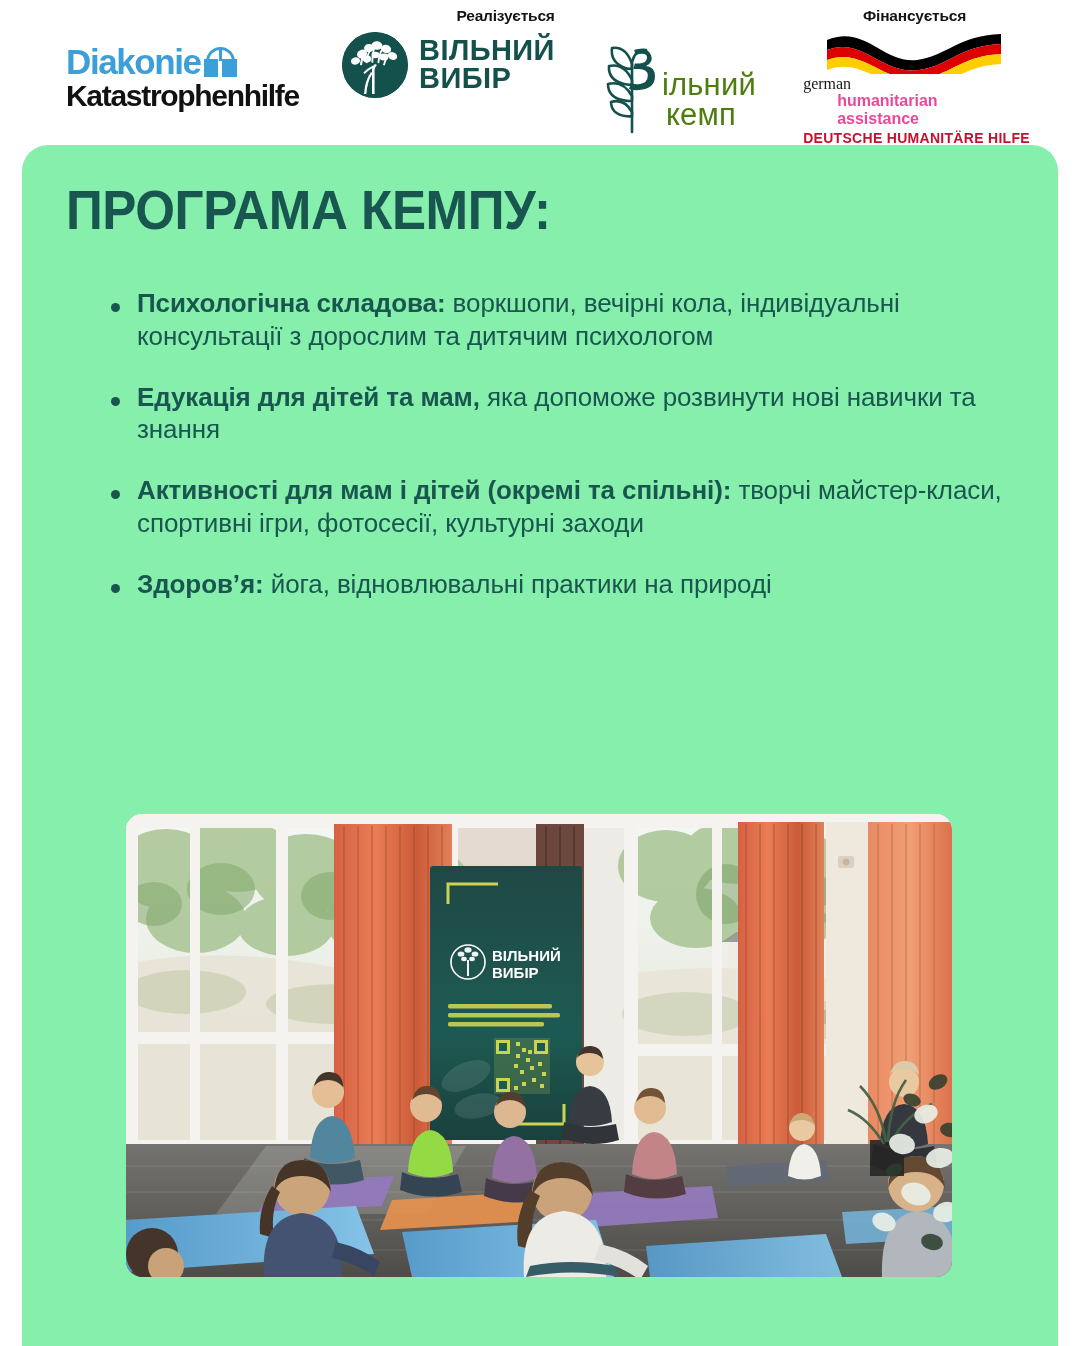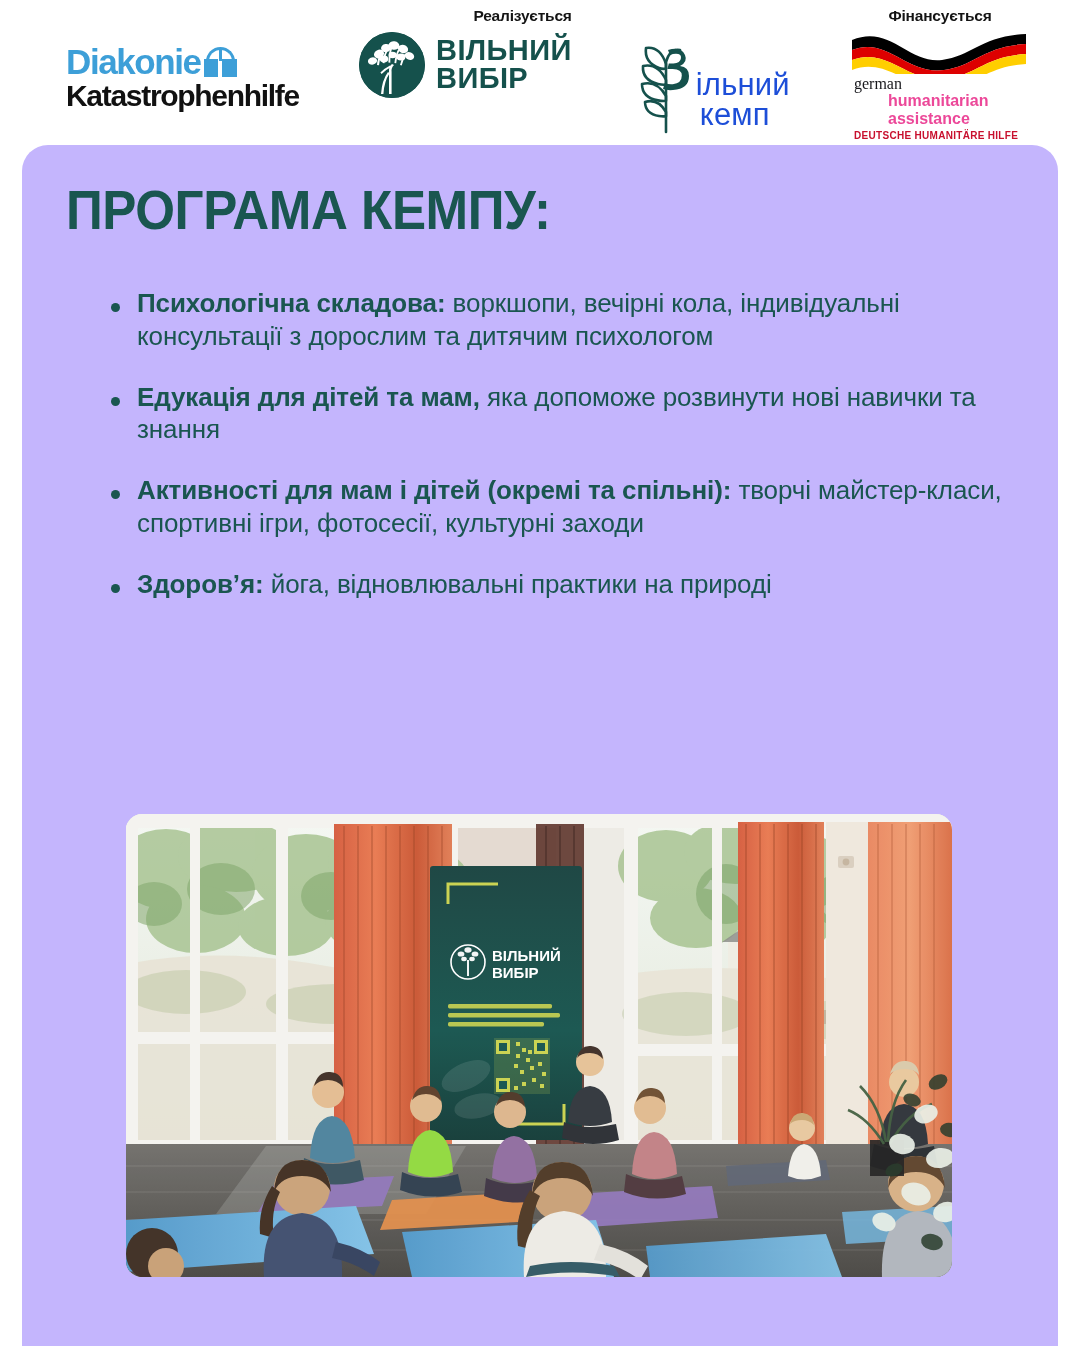--- a/index.html
+++ b/index.html
@@ -135,21 +135,21 @@
     gap: 2px;
     margin-top: 14px;
   }
   .vk-leafwrap {
     width: 64px; height: 96px;
     position: relative;
     flex: none;
   }
   .vk-text {
     font-size: 31px;
-    color: #1d4ed8;
+    color: #4d7c0f;
     line-height: 0.96;
     font-weight: normal;
     letter-spacing: 0.2px;
     margin-left: -4px;
     margin-top: 24px;
   }
   .vk-text span { display: block; }
   .vk-text .l1 { padding-left: 2px; }
   .vk-text .l2 { padding-left: 6px; }
 
@@ -167,32 +167,32 @@
   .gha-lines {
     align-self: flex-start;
     margin-left: 4px;
     margin-top: 2px;
   }
   .gha-l1 { font-size: 16px; color: #18181c; line-height: 1.02; font-family: "Liberation Serif", serif; }
   .gha-l2, .gha-l3 {
     font-size: 16px; font-weight: bold; color: #ec4899; line-height: 1.12; margin-left: 34px;
   }
   .gha-l4 {
-    font-size: 10px; font-weight: bold; color: #c8102e;
+    font-size: 14px; font-weight: bold; color: #c8102e;
     letter-spacing: 0.3px; margin-top: 2px;
   }
 
   
   .card {
     position: absolute;
     left: 22px;
     top: 145px;
     width: 1036px;
     height: 1201px;
-    background: #c4b5fd;
+    background: #86efac;
     border-radius: 26px 26px 0 0;
     box-sizing: border-box;
   }
 
   .page-title {
     position: absolute;
     left: 44px;
     top: 38px;
     font-size: 55px;
     font-weight: bold;

